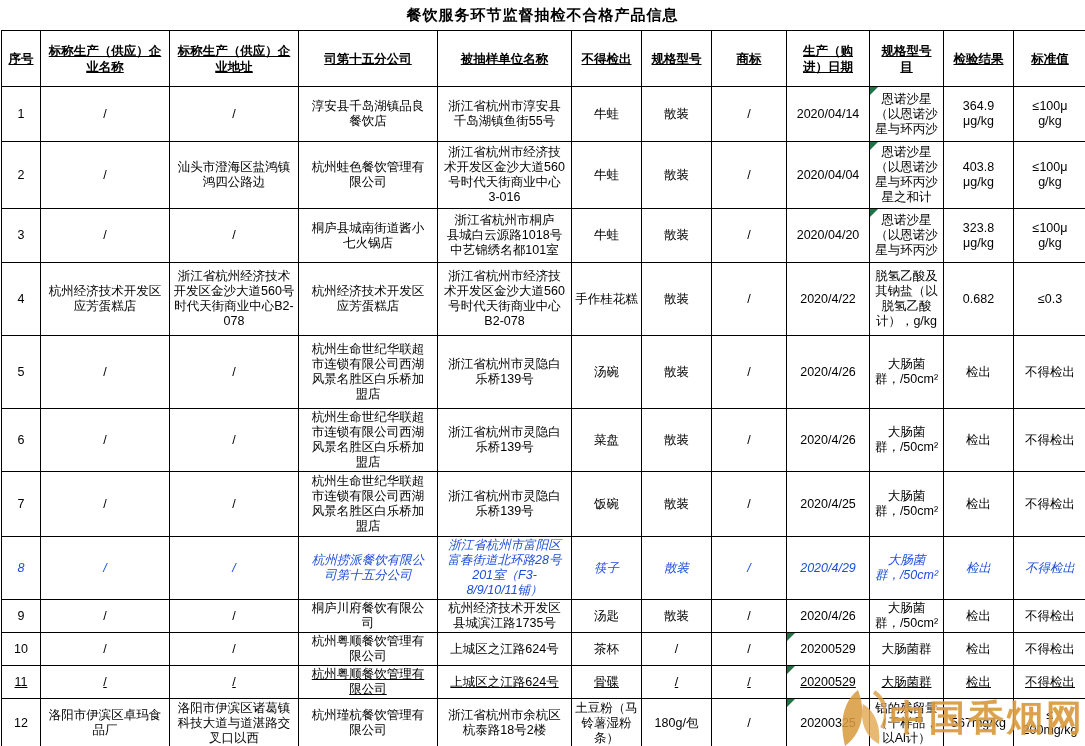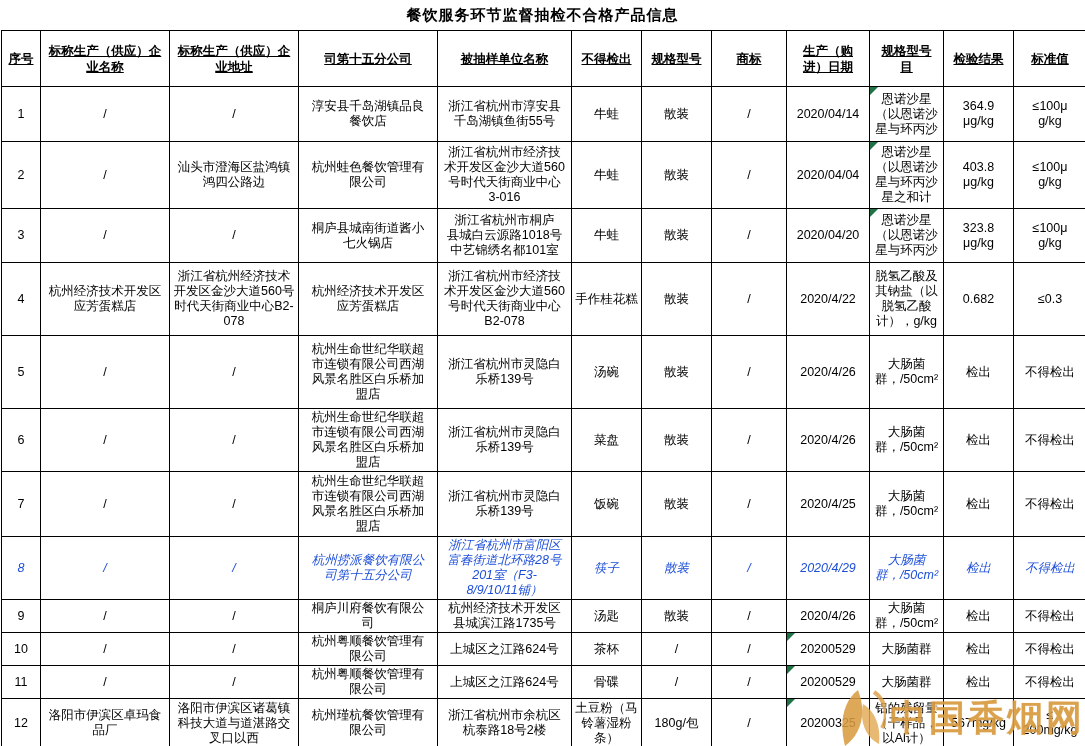--- a/index.html
+++ b/index.html
@@ -267,21 +267,21 @@
 限公司</td>
         <td>上城区之江路624号</td>
         <td>茶杯</td>
         <td>/</td>
         <td>/</td>
         <td>20200529<span class="corner"></span></td>
         <td>大肠菌群</td>
         <td>检出</td>
         <td>不得检出</td>
       </tr>
-      <tr style="height: 30px;">
+      <tr style="height: 30px; text-decoration: underline;">
         <td>11</td>
         <td>/</td>
         <td>/</td>
         <td>杭州粤顺餐饮管理有
 限公司</td>
         <td>上城区之江路624号</td>
         <td>骨碟</td>
         <td>/</td>
         <td>/</td>
         <td>20200529<span class="corner"></span></td>

